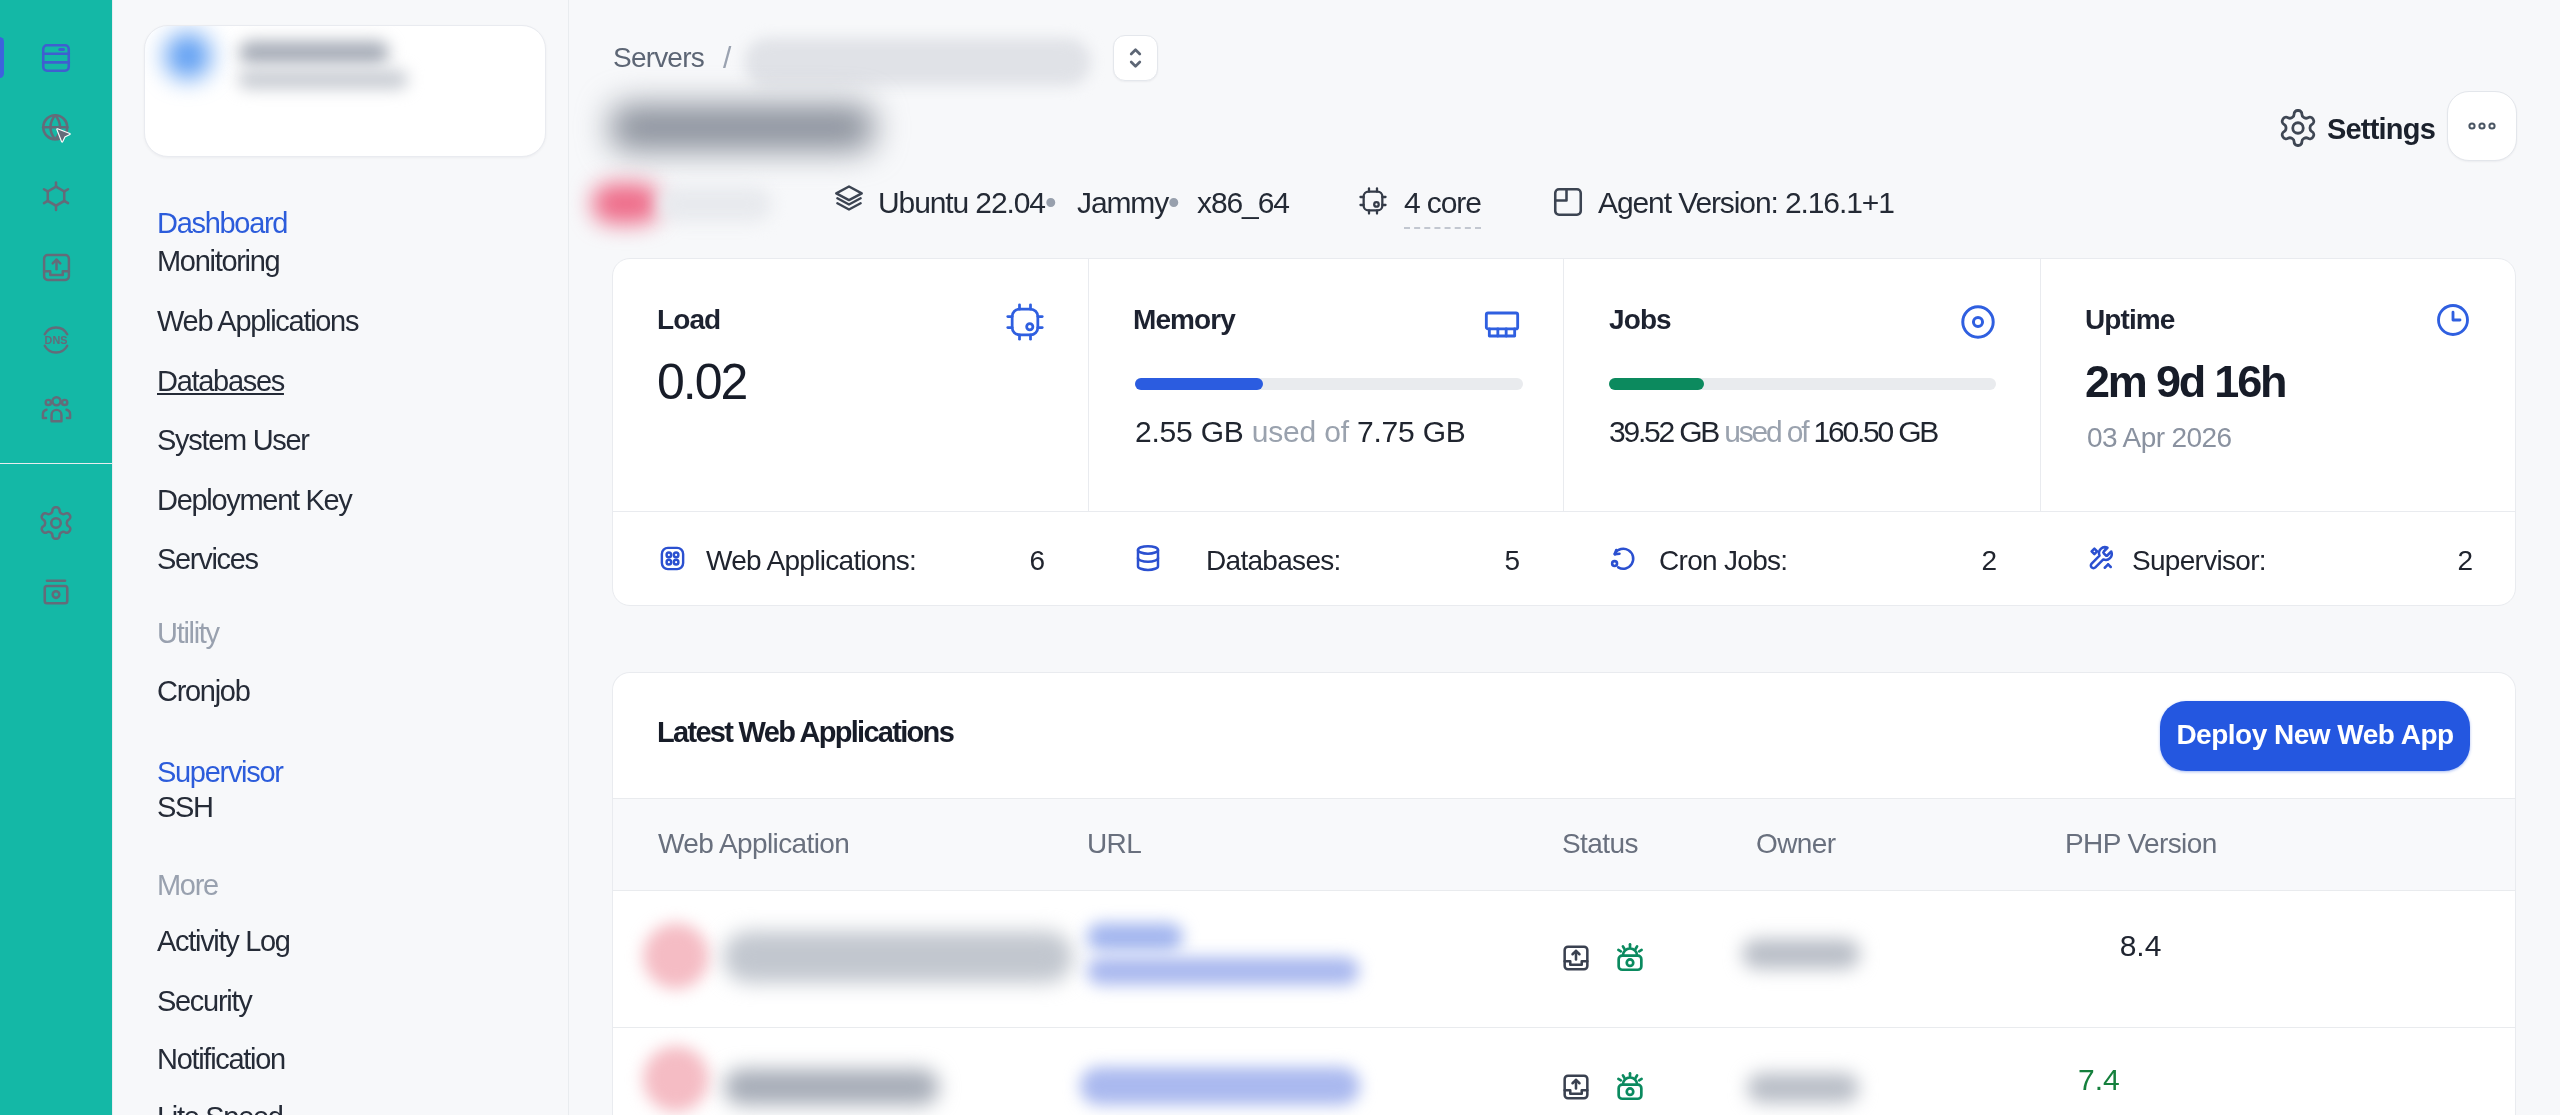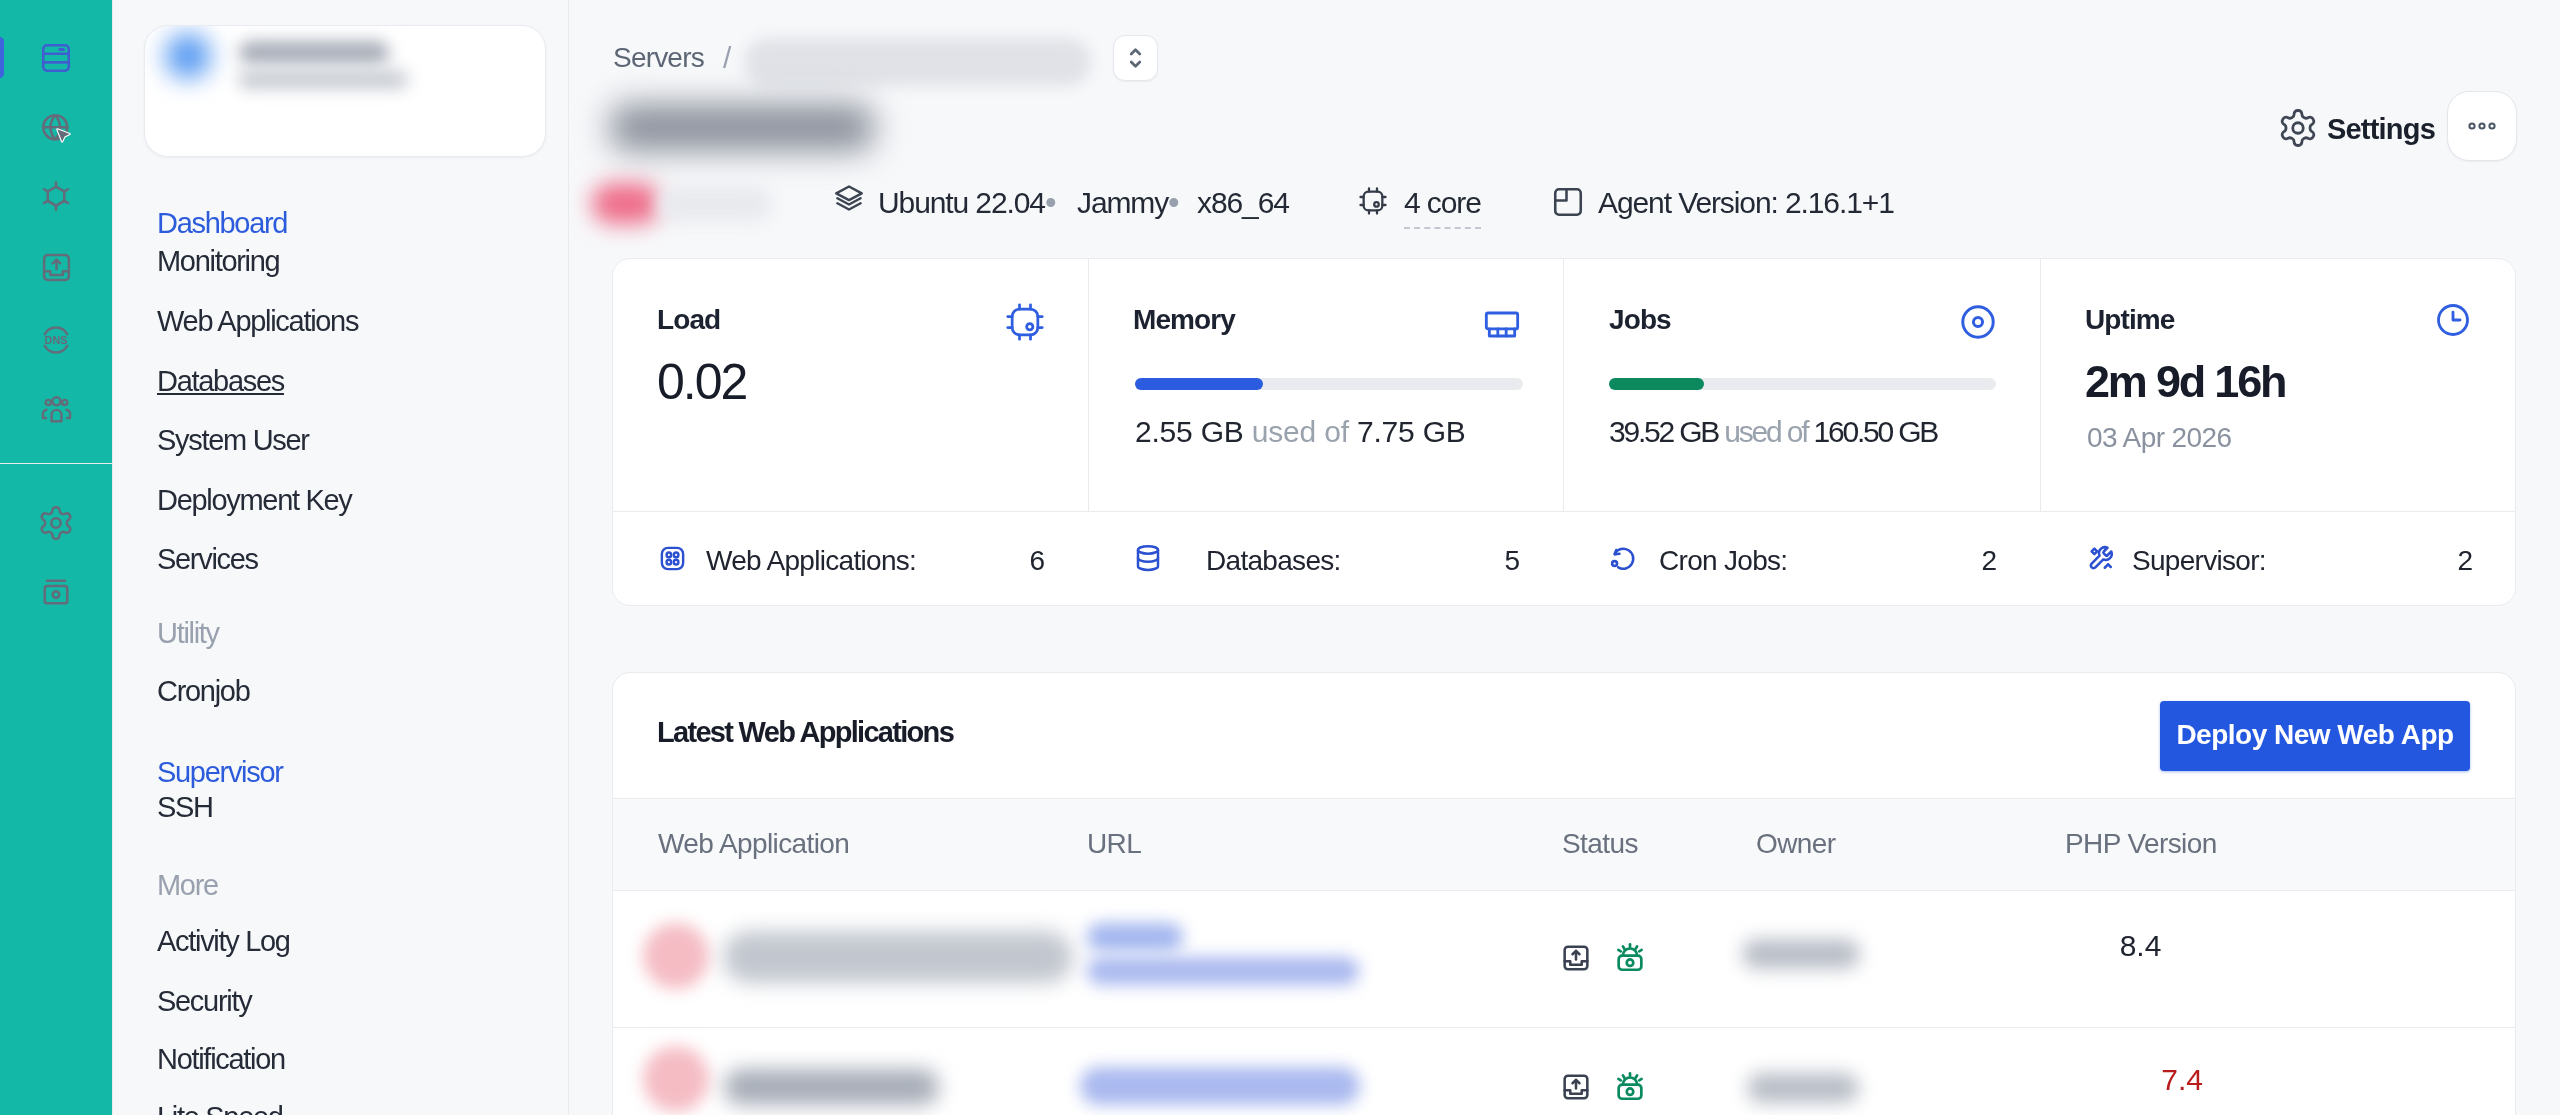--- a/index.html
+++ b/index.html
@@ -293,21 +293,21 @@
       <path d="M15 19.8l2.7-2.7"></path>
         <path d="M17.7 17.1l2.1 2.1"></path>
     </svg>
   </div>
   <div class="strow" style="left:1519px; top:286px;">Supervisor:</div>
   <div class="stnum" style="left:1800px; top:286px;">2</div>
 </div>
 
 <div class="card" style="left:612px; top:672px; width:1904px; height:520px; border-bottom:none;">
   <div class="abs" style="left:44px; top:43px; font-size:29px; font-weight:bold; letter-spacing:-1.7px; color:#171c28;">Latest Web Applications</div>
-  <div class="abs" style="left:1547px; top:28px; width:310px; height:70px; background:#2457e0; border-radius:4px; box-shadow:0 1px 3px rgba(37,87,224,.4);">
+  <div class="abs" style="left:1547px; top:28px; width:310px; height:70px; background:#2457e0; border-radius:26px; box-shadow:0 1px 3px rgba(37,87,224,.4);">
     <div style="text-align:center; line-height:68px; font-size:28px; font-weight:600; letter-spacing:-0.5px; color:#fff;">Deploy New Web App</div>
   </div>
 
   <div class="abs" style="left:0; top:125px; width:1902px; height:93px; background:#f8f9fb; border-top:1px solid #e9ebee; border-bottom:1px solid #e9ebee;"></div>
   <div class="abs" style="left:45px; top:155px; font-size:28px; letter-spacing:-0.6px; color:#69707e;">Web Application</div>
   <div class="abs" style="left:474px; top:155px; font-size:28px; letter-spacing:-0.6px; color:#69707e;">URL</div>
   <div class="abs" style="left:949px; top:155px; font-size:28px; letter-spacing:-0.6px; color:#69707e;">Status</div>
   <div class="abs" style="left:1143px; top:155px; font-size:28px; letter-spacing:-0.6px; color:#69707e;">Owner</div>
   <div class="abs" style="left:1452px; top:155px; font-size:28px; letter-spacing:-0.6px; color:#69707e;">PHP Version</div>
 
@@ -356,14 +356,14 @@
         <path d="M7 4.5l1 1.7"></path>
         <path d="M17 4.5l-1 1.7"></path>
         <path d="M3.8 7l1.7 1"></path>
         <path d="M20.2 7l-1.7 1"></path>
       <path d="M7 11a5 5 0 0 1 10 0"></path>
       <rect x="4" y="11" width="16" height="10" rx="2.5"></rect>
       <circle cx="12" cy="16" r="2.3"></circle>
     </svg>
   </div>
   <div class="abs" style="left:1134px; top:400px; width:112px; height:30px; border-radius:15px; background:#b9bec7; filter:blur(9px);"></div>
-  <div class="abs" style="left:1465px; top:390px; width:125px; text-align:right; font-size:30px; color:#b91c1c;">7.4</div>
+  <div class="abs" style="left:1465px; top:390px; width:125px; text-align:left; font-size:30px; color:#15803d;">7.4</div>
 </div>
 
 </body></html>

